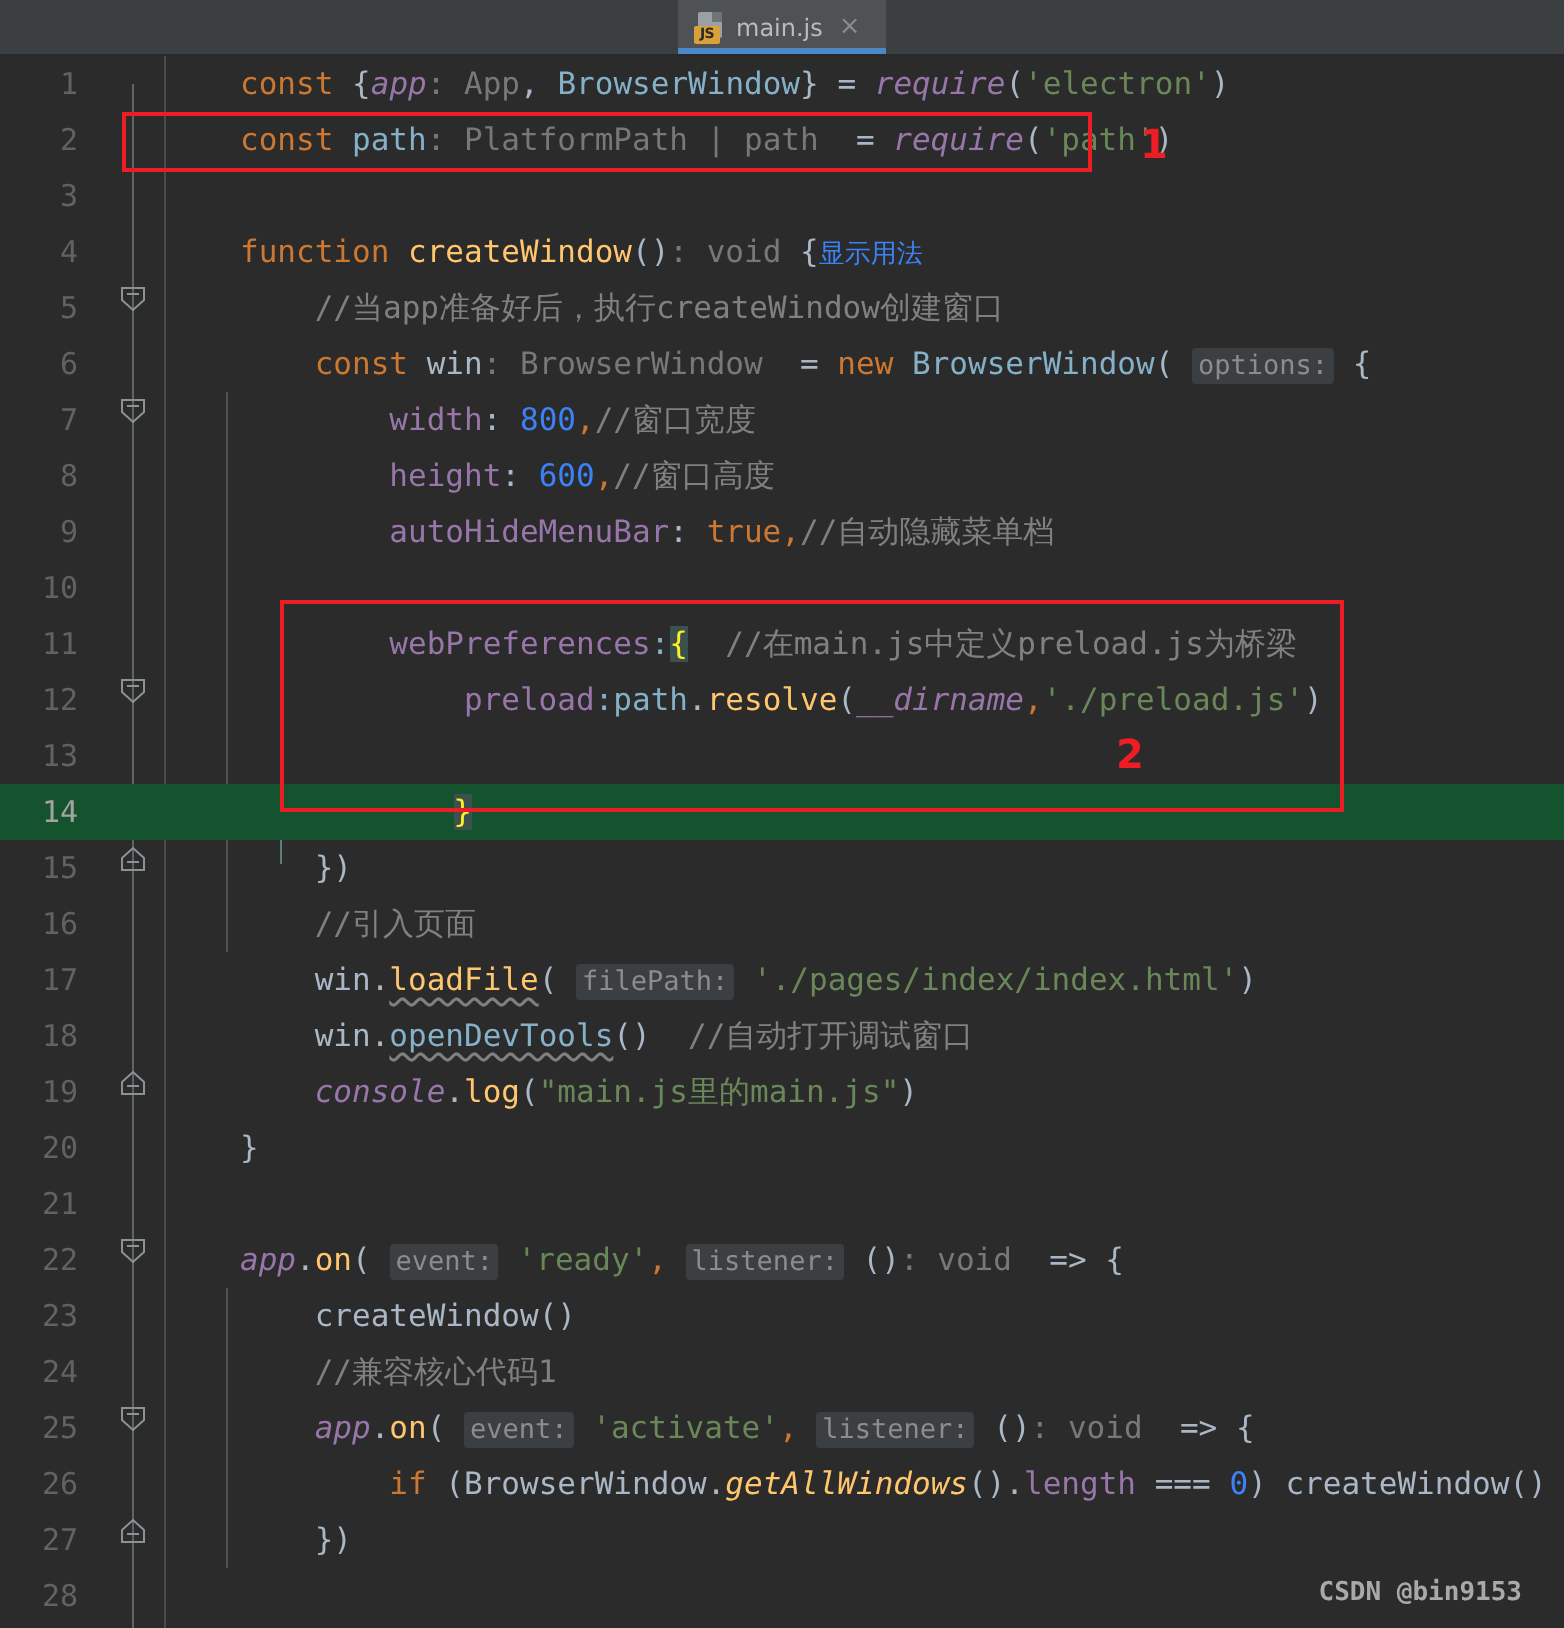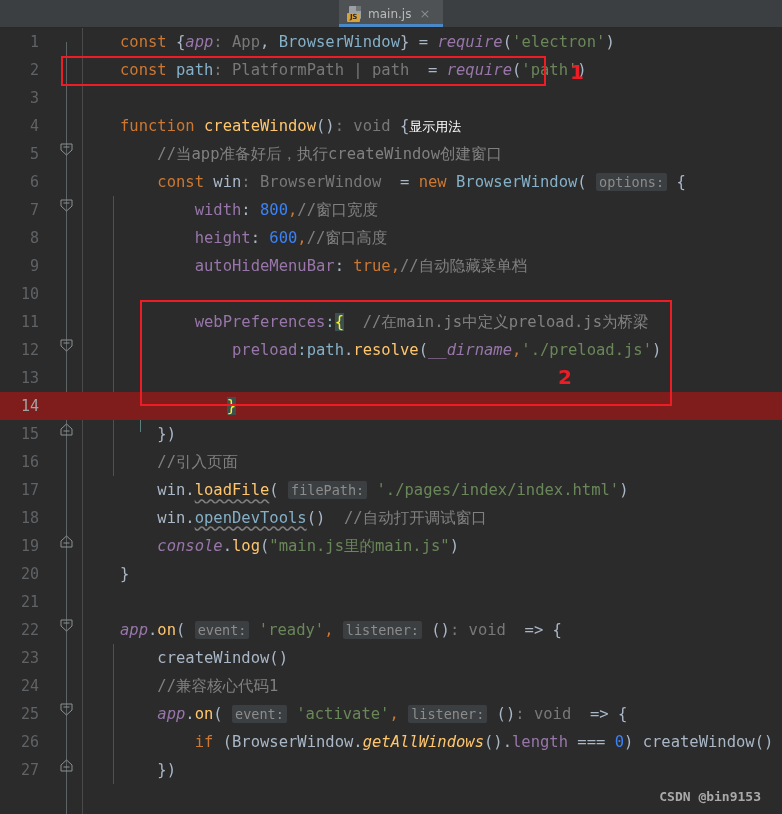--- a/index.html
+++ b/index.html
@@ -94,21 +94,21 @@
     background: #2b2b2b;
     overflow: hidden;
   }
   .row {
     position: relative;
     height: 28px;
     display: flex;
     align-items: center;
     white-space: pre;
   }
-  .row.current { background: #7f1d1d; gap: 16px; }
+  .row.current { background: #14532d; gap: 16px; }
 
   .gutter-num {
     width: 48px;
     flex: 0 0 48px;
     text-align: right;
     padding-right: 9px;
     font-size: 15px;
     color: #606366;
     user-select: none;
   }
@@ -178,21 +178,21 @@
     font-size: 13.5px;
   }
   .brace-hl { background: #3b514d; color: #ffef28; }
   .var-blue { color: #84b0c8; }
   .squiggle {
     text-decoration: underline wavy #808080;
     text-decoration-skip-ink: none;
     text-underline-offset: 3px;
   }
   .codelens {
-    color: #ffffff;
+    color: #3b82f6;
     font-family: "DejaVu Sans", "Liberation Sans", sans-serif;
     font-size: 13px;
   }
 
   
   .annot-box {
     position: absolute;
     border: 2px solid #ee1c25;
     pointer-events: none;
     z-index: 20;
@@ -453,20 +453,25 @@
     <span class="gutter-fold"></span>
     <span class="code">        <span class="kw">if</span><span class="ident"> (</span><span class="ident">BrowserWindow</span><span class="ident">.</span><span class="fn-i">getAllWindows</span><span class="ident">()</span><span class="ident">.</span><span class="prop">length</span><span class="ident"> === </span><span class="num">0</span><span class="ident">)</span><span class="ident"> createWindow()</span></span>
   </div>
 
   <div class="row">
     <span class="gutter-num">27</span>
     <span class="gutter-fold"></span>
     <span class="code">    <span class="ident">})</span></span>
   </div>
 
+  <div class="row">
+    <span class="gutter-num">28</span>
+    <span class="gutter-fold"></span>
+    <span class="code"></span>
+  </div>
 
   <div class="row">
     
     <span class="gutter-fold"></span>
     
   </div>
 
   <div id="watermark">CSDN @bin9153</div>
 </div>
 

